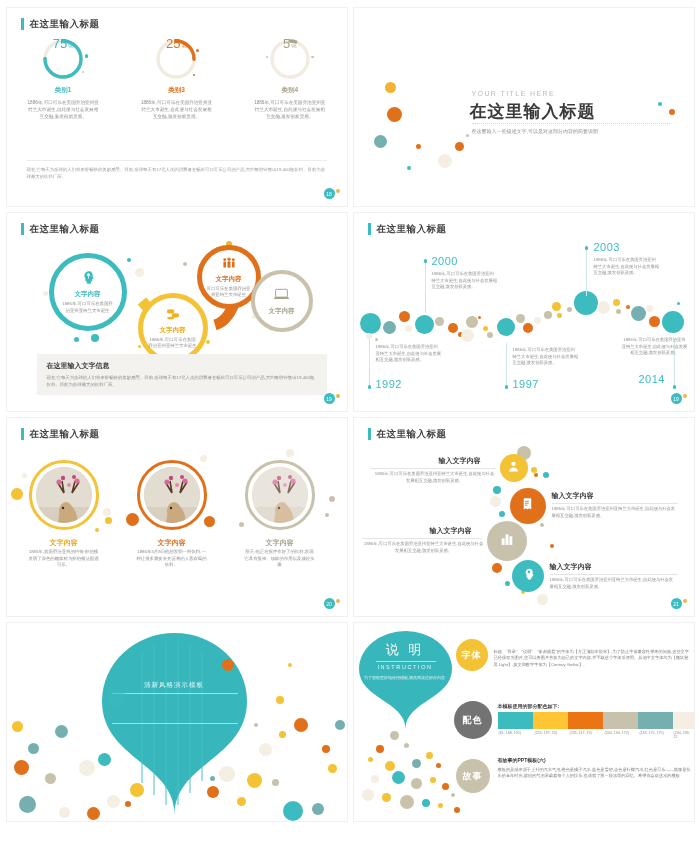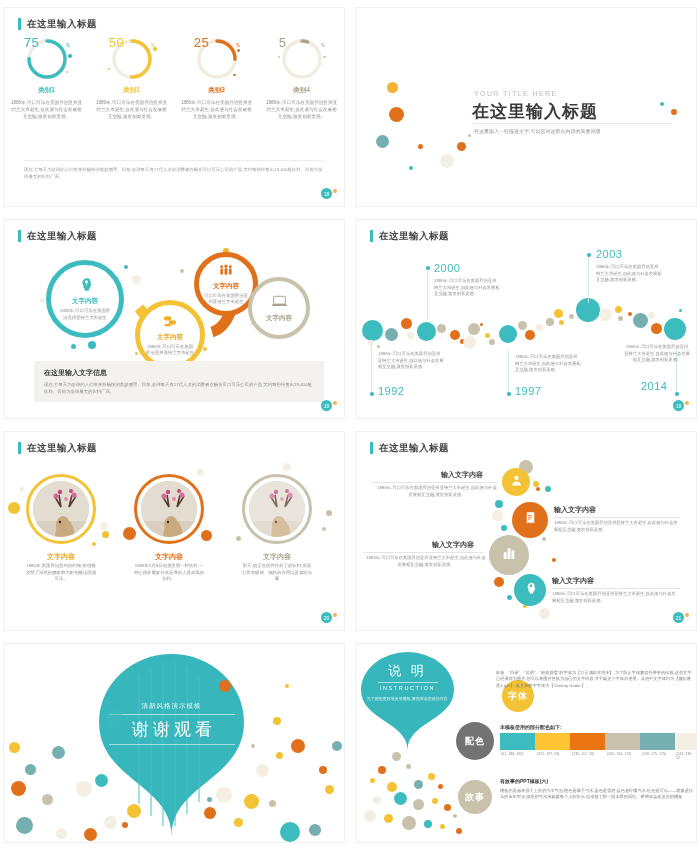--- a/index.html
+++ b/index.html
@@ -1,35 +1,35 @@
 <!DOCTYPE html>
 <html><head>
 <meta charset="utf-8">
 <style>
   html,body{margin:0;padding:0;background:#fff;}
   body{width:700px;height:850px;font-family:"Liberation Sans","DejaVu Sans",sans-serif;overflow:hidden;}
   .deck{position:relative;width:700px;height:850px;display:grid;
         grid-template-columns:340px 340px;grid-template-rows:198px 198px 198px 198px;
-        column-gap:12px;row-gap:14px;padding:8px 4px;box-sizing:border-box;justify-content:center;align-content:start;}
+        column-gap:12px;row-gap:14px;padding:8px 4px;box-sizing:border-box;justify-content:center;align-content:start;gap:7px;}
   .slide{position:relative;width:340px;height:198px;background:#fff;overflow:hidden;
          box-shadow:0 0 0 1px #f0f0f0;}
   .slide-title{position:absolute;left:14px;top:10px;font-size:9.5px;font-weight:bold;color:#444;
                padding-left:6px;border-left:3px solid #3dbcc0;line-height:12px;letter-spacing:.5px;}
   .dot{position:absolute;border-radius:50%;}
   .pg{position:absolute;right:12px;bottom:7px;width:11px;height:11px;border-radius:50%;
       background:#3dbcc0;color:#fff;font-size:5px;display:flex;align-items:center;justify-content:center;}
   .pgdot{position:absolute;right:7px;bottom:13px;width:4px;height:4px;border-radius:50%;background:#f0b44a;}
 
   
   .donut-wrap{position:absolute;top:28px;left:0;width:340px;display:flex;justify-content:space-around;}
   .dcol{width:72px;text-align:center;position:relative;}
   .donut{width:46px;height:46px;margin:0 auto;position:relative;}
   .donut svg{display:block;}
-  .dval{position:absolute;inset:0;display:flex;align-items:baseline;justify-content:space-between;
-        font-size:13px;font-weight:300;font-family:Liberation Mono, monospace;}
+  .dval{position:absolute;inset:0;display:flex;align-items:baseline;justify-content:center;
+        font-size:13px;font-weight:300;}
   .dval .pct{font-size:6px;margin-left:1px;}
   .dcat{margin-top:4px;font-size:6.5px;font-weight:bold;}
   .dtxt{margin-top:4px;font-size:4.6px;color:#8b8b8b;line-height:7px;}
   .s1-foot{position:absolute;left:20px;right:20px;bottom:26px;border-top:1px solid #ececec;
            padding-top:5px;font-size:4.4px;color:#9a9a9a;line-height:7px;}
   .s2-num{position:absolute;color:#fff;font-weight:300;}
   .s2-sup{position:absolute;font-size:7px;color:#b9b9b9;letter-spacing:1.4px;}
   .s2-title{position:absolute;font-size:17px;color:#3a3a3a;font-weight:bold;letter-spacing:1px;}
   .s2-rule{position:absolute;border-bottom:1px dotted #d6d6d6;}
   .s2-desc{position:absolute;font-size:5px;color:#8d8d8d;}
@@ -100,36 +100,20 @@
             <span>75</span>
             <span class="pct">%</span>
           </div>
           <div class="dot" style="width:3.5px;height:3.5px;background:#3dbcc0;right:-2px;top:18px;"></div>
           <div class="dot" style="width:2px;height:2px;background:#c8c2ac;right:2px;bottom:9px;"></div>
         </div>
         <div class="dcat" style="color:#3dbcc0">类别1</div>
         <div class="dtxt">1886年,可口可乐在美国乔治亚州亚特兰大市诞生,自此便与社会发展相互交融,激发创新灵感。</div>
       </div>
 
-      <div class="dcol">
-        <div class="donut">
-          <svg width="46" height="46" viewBox="0 0 46 46">
-            <circle cx="23" cy="23" r="18" fill="none" stroke="#f1ece0" stroke-width="3.4"></circle>
-            <circle cx="23" cy="23" r="18" fill="none" stroke="#f3c235" stroke-width="3.4" stroke-dasharray="56.5 113.1" stroke-linecap="round" transform="rotate(-90 23 23)"></circle>
-          </svg>
-          <div class="dval" style="color:#f3c235">
-            <span>50</span>
-            <span class="pct">%</span>
-          </div>
-          <div class="dot" style="width:3.5px;height:3.5px;background:#f3c235;right:-2px;top:11px;"></div>
-          <div class="dot" style="width:2px;height:2px;background:#f3c235;left:-1px;bottom:12px;"></div>
-        </div>
-        <div class="dcat" style="color:#f3c235">类别2</div>
-        <div class="dtxt">1886年,可口可乐在美国乔治亚州亚特兰大市诞生,自此便与社会发展相互交融,激发创新灵感。</div>
-      </div>
 
       <div class="dcol">
         <div class="donut">
           <svg width="46" height="46" viewBox="0 0 46 46">
             <circle cx="23" cy="23" r="18" fill="none" stroke="#f1ece0" stroke-width="3.4"></circle>
             <circle cx="23" cy="23" r="18" fill="none" stroke="#e1701a" stroke-width="3.4" stroke-dasharray="28.3 113.1" stroke-linecap="round" transform="rotate(-90 23 23)"></circle>
           </svg>
           <div class="dval" style="color:#e1701a">
             <span>25</span>
             <span class="pct">%</span>
@@ -507,21 +491,20 @@
             <line x1="52" y1="12" x2="52" y2="162"></line>
           <line x1="64" y1="8" x2="64" y2="172"></line>
             <line x1="76" y1="8" x2="76" y2="172"></line>
           <line x1="88" y1="12" x2="88" y2="160"></line>
             <line x1="100" y1="20" x2="100" y2="148"></line>
         </g>
       </svg>
     </div>
     <div class="s7-sub" style="left:100px;top:58px;width:135px;text-align:center;">清新风格演示模板</div>
     <div class="s7-line" style="left:105px;top:70px;width:126px;"></div>
-    <div class="s7-main" style="left:100px;top:74px;width:140px;text-align:center;">谢谢观看</div>
     <div class="s7-line" style="left:105px;top:100px;width:126px;"></div>
 
     <div class="dot" style="width:12px;height:12px;background:#e1701a;left:215px;top:36px;"></div>
     <div class="dot" style="width:4px;height:4px;background:#f3c235;left:281px;top:40px;"></div>
     <div class="dot" style="width:8px;height:8px;background:#f3c235;left:269px;top:73px;"></div>
     <div class="dot" style="width:10px;height:10px;background:#76afaf;left:328px;top:97px;"></div>
     <div class="dot" style="width:14px;height:14px;background:#e1701a;left:287px;top:95px;"></div>
     <div class="dot" style="width:7px;height:7px;background:#f3c235;left:272px;top:108px;"></div>
     <div class="dot" style="width:8px;height:8px;background:#e1701a;left:315px;top:122px;"></div>
     <div class="dot" style="width:9px;height:9px;background:#f3c235;left:321px;top:141px;"></div>
@@ -578,21 +561,21 @@
     <div class="dot" style="width:6px;height:6px;background:#f3c235;left:76px;top:154px;"></div>
     <div class="dot" style="width:7px;height:7px;background:#e1701a;left:88px;top:160px;"></div>
     <div class="dot" style="width:12px;height:12px;background:#f4efe2;left:8px;top:166px;"></div>
     <div class="dot" style="width:9px;height:9px;background:#f3c235;left:28px;top:170px;"></div>
     <div class="dot" style="width:14px;height:14px;background:#c8c2ac;left:46px;top:172px;"></div>
     <div class="dot" style="width:8px;height:8px;background:#3dbcc0;left:68px;top:176px;"></div>
     <div class="dot" style="width:5px;height:5px;background:#f3c235;left:84px;top:180px;"></div>
     <div class="dot" style="width:4px;height:4px;background:#c8c2ac;left:97px;top:170px;"></div>
     <div class="dot" style="width:6px;height:6px;background:#e1701a;left:100px;top:184px;"></div>
 
-    <div class="i-badge" style="left:102px;top:36px;width:32px;height:32px;background:#f3c235;margin-left:44px;">字体</div>
+    <div class="i-badge" style="left:102px;top:16px;width:32px;height:32px;background:#f3c235;">字体</div>
     <div class="i-bdy" style="left:140px;top:26px;width:196px;">标题、"目录"、"说明"、"谢谢观看"的字体为【方正清刻本悦宋】,为了防止字体兼容性带来的问题,这些文字已经保存为图片,您可以将图片替换为自己的文字内容,并下载这个字体后使用。其他中文字体均为【微软雅黑 Light】,英文和数字字体为【Century Gothic】。</div>
 
     <div class="i-badge" style="left:100px;top:78px;width:38px;height:38px;background:#737373;">配色</div>
     <div class="i-ttl" style="left:144px;top:80px;">本模板使用的部分配色如下:</div>
     <div>
       <div class="sw" style="left:144px;top:89px;width:35px;background:#3dbcc0;"></div>
       <div class="sw" style="left:179px;top:89px;width:35px;background:#ffc535;"></div>
       <div class="sw" style="left:214px;top:89px;width:35px;background:#eb7513;"></div>
       <div class="sw" style="left:249px;top:89px;width:35px;background:#c8c2ac;"></div>
       <div class="sw" style="left:284px;top:89px;width:35px;background:#76afaf;"></div>

